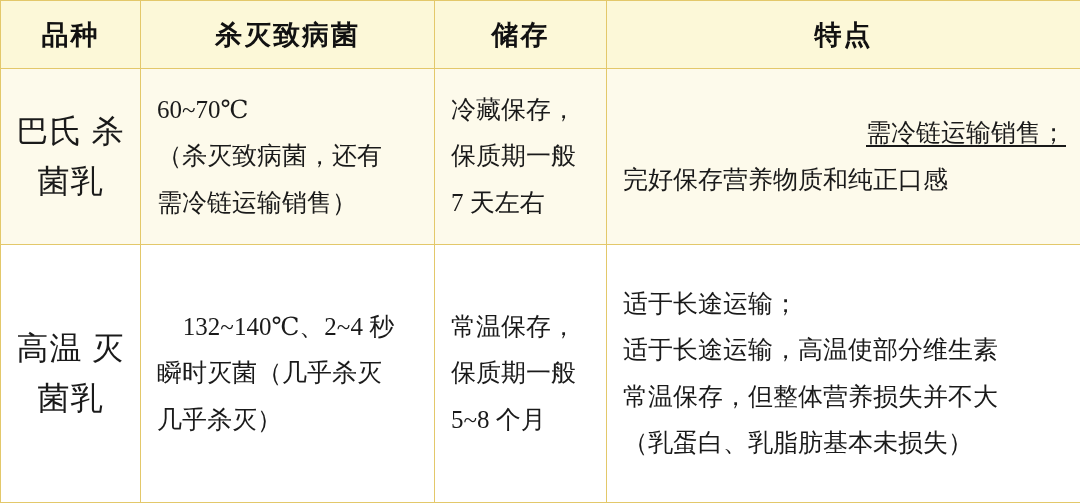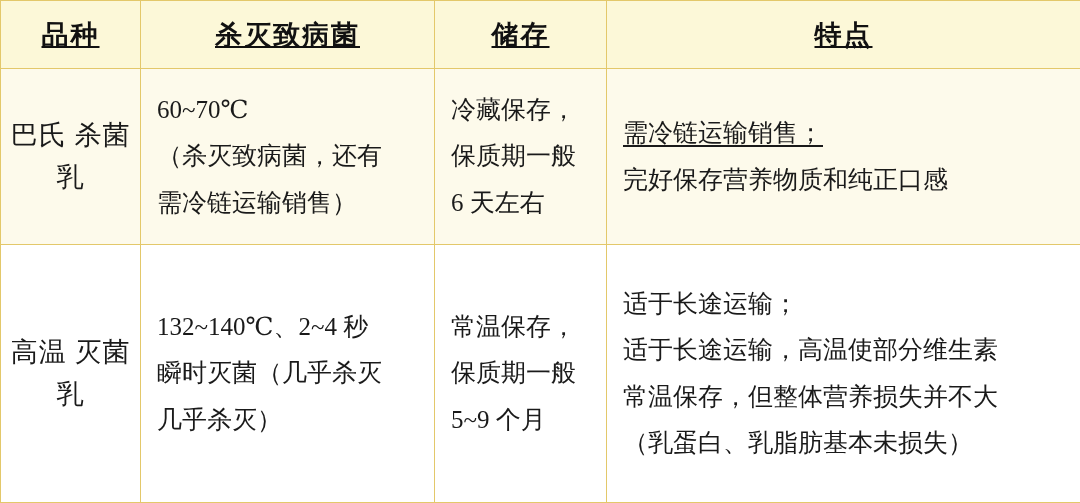--- a/index.html
+++ b/index.html
@@ -31,57 +31,57 @@
     box-sizing: border-box;
   }
   thead th {
     background: #fcf8d8;
     text-align: center;
     font-weight: bold;
     font-size: 27px;
     height: 68px;
     letter-spacing: 2px;
     color: #111;
-    text-decoration: underline;
   }
   tbody tr.row-1 td {
     background: #fdfaeb;
   }
   tbody tr.row-2 td {
     background: #ffffff;
   }
   td.variety {
     text-align: center;
-    font-size: 27px;
+    font-size: 32px;
     line-height: 1.55;
     letter-spacing: 1px;
     padding: 6px 4px;
     margin-left: 26px;
   }
   td.cell-text {
     font-size: 25px;
     line-height: 1.85;
     padding: 14px 14px 14px 16px;
     text-align: left;
   }
   td.cell-text .line {
     display: block;
     white-space: nowrap;
   }
   td.cell-text .line.u {
     text-decoration: underline;
     text-underline-offset: 4px;
+    text-align: right;
   }
   .col-variety { width: 140px; }
   .col-method  { width: 294px; }
   .col-storage { width: 172px; }
   .col-feature { width: 474px; }
   .row-1 td.cell-text { height: 176px; }
   .row-2 td.cell-text { height: 258px; }
-  .nowrap-small { letter-spacing: 0px; }
+  .nowrap-small { letter-spacing: 0px; text-align: center; }
 </style>
 </head>
 <body>
 
 <div class="table-wrap">
   <table class="milk-table">
     <colgroup>
       <col class="col-variety">
       <col class="col-method">
       <col class="col-storage">
@@ -102,41 +102,41 @@
           <span class="line">杀菌乳</span>
         </td>
         <td class="cell-text">
           <span class="line">60~70℃</span>
           <span class="line">（杀灭致病菌，还有</span>
           <span class="line">需冷链运输销售）</span>
         </td>
         <td class="cell-text">
           <span class="line">冷藏保存，</span>
           <span class="line">保质期一般</span>
-          <span class="line">6 天左右</span>
+          <span class="line">7 天左右</span>
         </td>
         <td class="cell-text">
           <span class="line u">需冷链运输销售；</span>
           <span class="line">完好保存营养物质和纯正口感</span>
         </td>
       </tr>
       <tr class="row-2">
         <td class="variety">
           <span class="line">高温</span>
           <span class="line">灭菌乳</span>
         </td>
         <td class="cell-text">
           <span class="line nowrap-small">132~140℃、2~4 秒</span>
           <span class="line">瞬时灭菌（几乎杀灭</span>
           <span class="line">几乎杀灭）</span>
         </td>
         <td class="cell-text">
           <span class="line">常温保存，</span>
           <span class="line">保质期一般</span>
-          <span class="line">5~9 个月</span>
+          <span class="line">5~8 个月</span>
         </td>
         <td class="cell-text">
           <span class="line">适于长途运输；</span>
           <span class="line">适于长途运输，高温使部分维生素</span>
           <span class="line">常温保存，但整体营养损失并不大</span>
           <span class="line">（乳蛋白、乳脂肪基本未损失）</span>
         </td>
       </tr>
     </tbody>
   </table>

